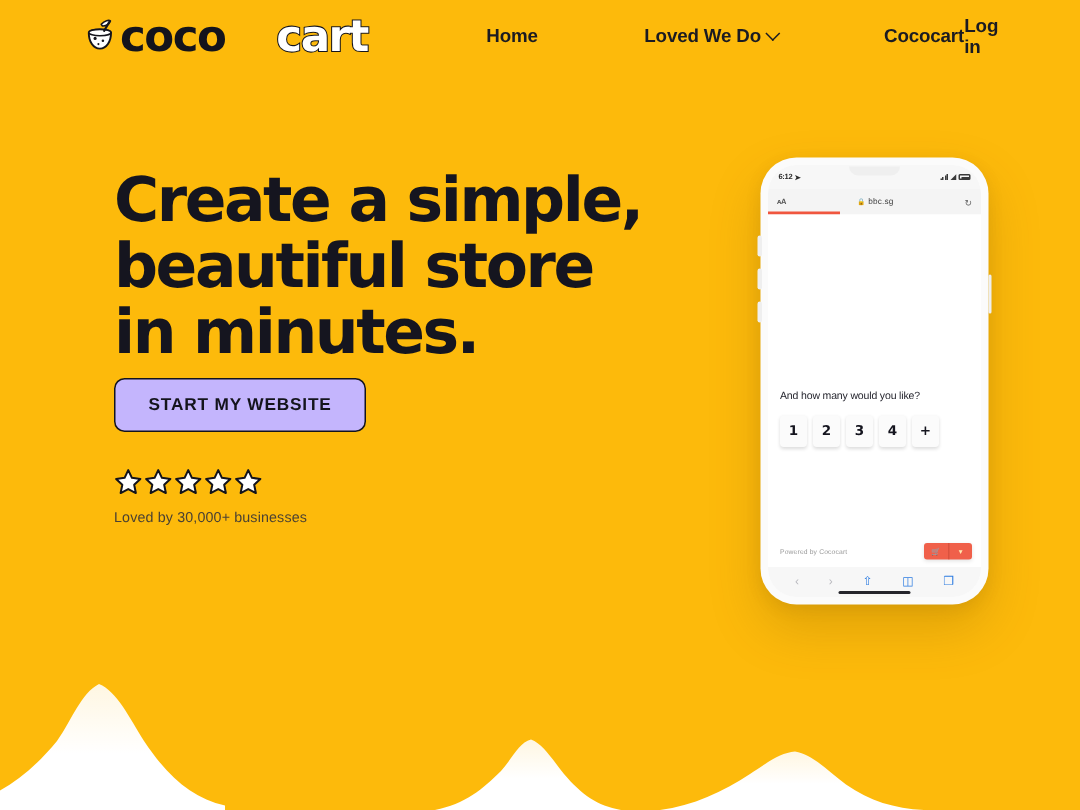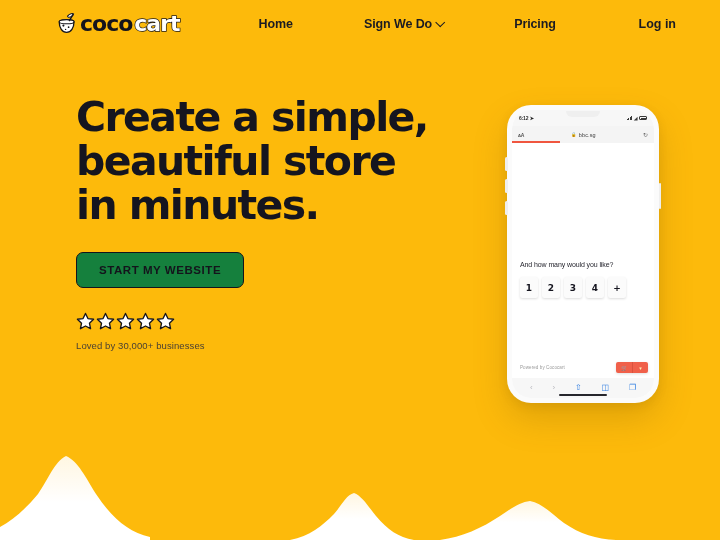--- a/index.html
+++ b/index.html
@@ -10,56 +10,56 @@
     position: relative;
   }
 
   
   .navbar {
     position:absolute; top:0; left:0; width:720px; height:48px;
     display:flex; align-items:center; padding:0 22px; z-index:30;
   }
   .brand { display:flex; align-items:center; gap:2px; margin-left:34px; }
   .brand-icon { width:22px; height:24px; position:relative; display:block; }
-  .brand-text { font-size:22px; font-weight:800; letter-spacing:-1.0px;
+  .brand-text { font-size:29px; font-weight:800; letter-spacing:-1.0px;
     font-family:"DejaVu Sans", sans-serif; line-height:1;text-align:center; }
   .brand-coco { color:#14141c; }
   .brand-cart { color:#ffffff; -webkit-text-stroke:1.4px #14141c;
-    paint-order: stroke fill; }
+    paint-order: stroke fill; margin-left: 32px; }
 
   .nav-links { display:flex; align-items:center; margin-left:46px; gap:38px; }
   .nav-link {
     font-size:12.5px; font-weight:600; color:#1b1b22; letter-spacing:-0.1px;
     display:flex; align-items:center; gap:4px; cursor:pointer; white-space:nowrap;padding-left:33px;
   }
   .chev { display:inline-block; width:7px; height:7px;
     border-right:1.6px solid #1b1b22; border-bottom:1.6px solid #1b1b22;
     transform:rotate(45deg) translate(-1px,-2px); }
 
   .nav-right { margin-left:auto; display:flex; align-items:center; gap:26px; margin-right:22px; }
   .login-link { font-size:12.5px; font-weight:600; color:#1b1b22; cursor:pointer; }
   .signup-btn {
     background:#ffffff; border:1.6px solid #14141c; border-radius:20px;
     padding:6px 17px; font-size:12.5px; font-weight:700; color:#14141c;
     cursor:pointer; font-family:"Liberation Sans", sans-serif; line-height:1.2;
   }
 
   
-  .hero-left { position:absolute; left:76px; top:96px; width:400px; z-index:20; }
+  .hero-left { position:absolute; left:76px; top:112px; width:400px; z-index:20; }
   .headline {
     font-family:"DejaVu Sans", sans-serif;
     font-size:41px; font-weight:800; line-height:1.07;
     color:#15151f; letter-spacing:-1.6px; white-space:pre-line;
   }
   .subhead {
     margin-top:28px; font-size:21px; font-weight:400; color:#1d1d26;
     letter-spacing:-0.5px; font-family:"Liberation Sans", sans-serif;
   }
   .cta-btn {
-    margin-top:24px; display:inline-block; background:#15803d;
+    margin-top:8px; display:inline-block; background:#c4b5fd;
     border:1.6px solid #14141c; border-radius:7px;
     padding:11px 22px; font-size:11.5px; font-weight:700; letter-spacing:0.55px;
     color:#14141c; cursor:pointer; font-family:"Liberation Sans", sans-serif;
   }
   .stars { margin-top:24px; display:flex; gap:1px; }
   .star { width:19px; height:19px; display:block; }
   .loved {
     margin-top:9px; font-size:9.5px; color:#4a4133; letter-spacing:0.1px;
     font-family:"Liberation Sans", sans-serif;
   }
@@ -181,25 +181,25 @@
     </span>
     <span class="brand-text brand-coco">coco</span>
       <span class="brand-text brand-cart">cart</span>
   </div>
 
   <div class="nav-links">
     <div class="nav-link">
       <span>Home</span>
     </div>
     <div class="nav-link">
-      <span>Sign We Do</span>
+      <span>Loved We Do</span>
       <span class="chev"></span>
     </div>
     <div class="nav-link">
-      <span>Pricing</span>
+      <span>Cococart</span>
     </div>
   </div>
 
   <div class="nav-right">
     <div class="login-link">Log in</div>
   </div>
 </div>
 
 <div class="hero-left">
   <div class="headline">Create a simple,

